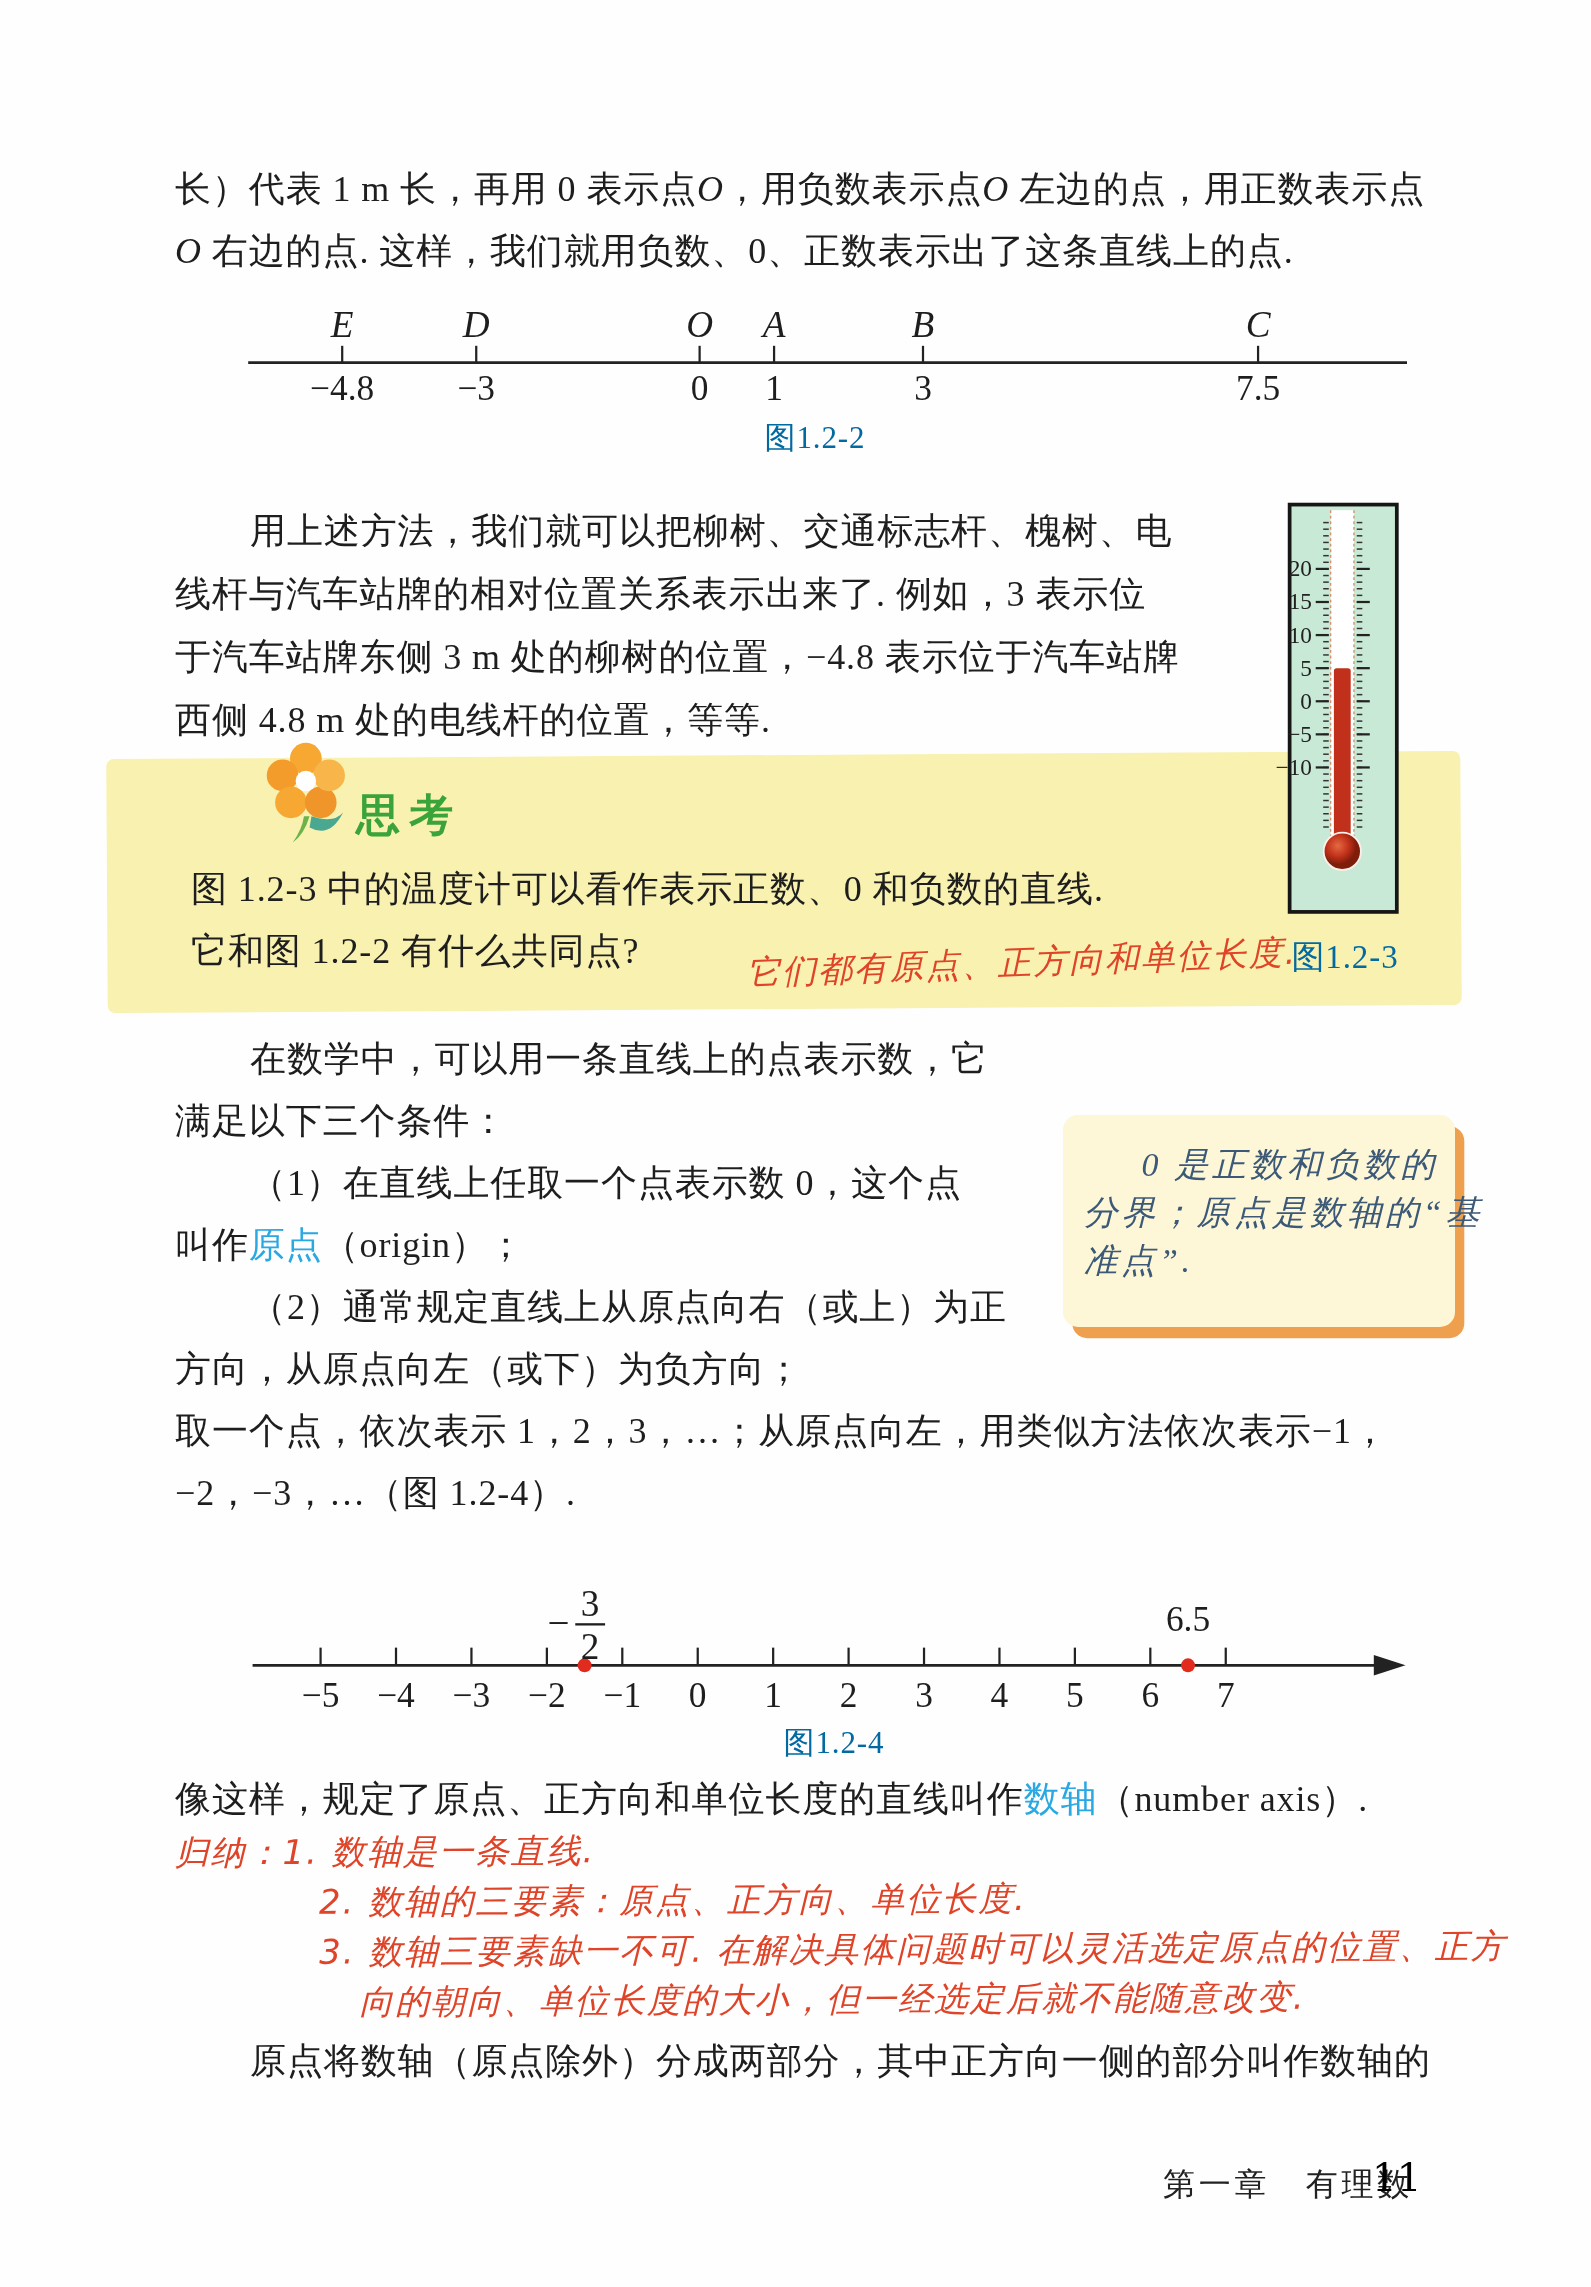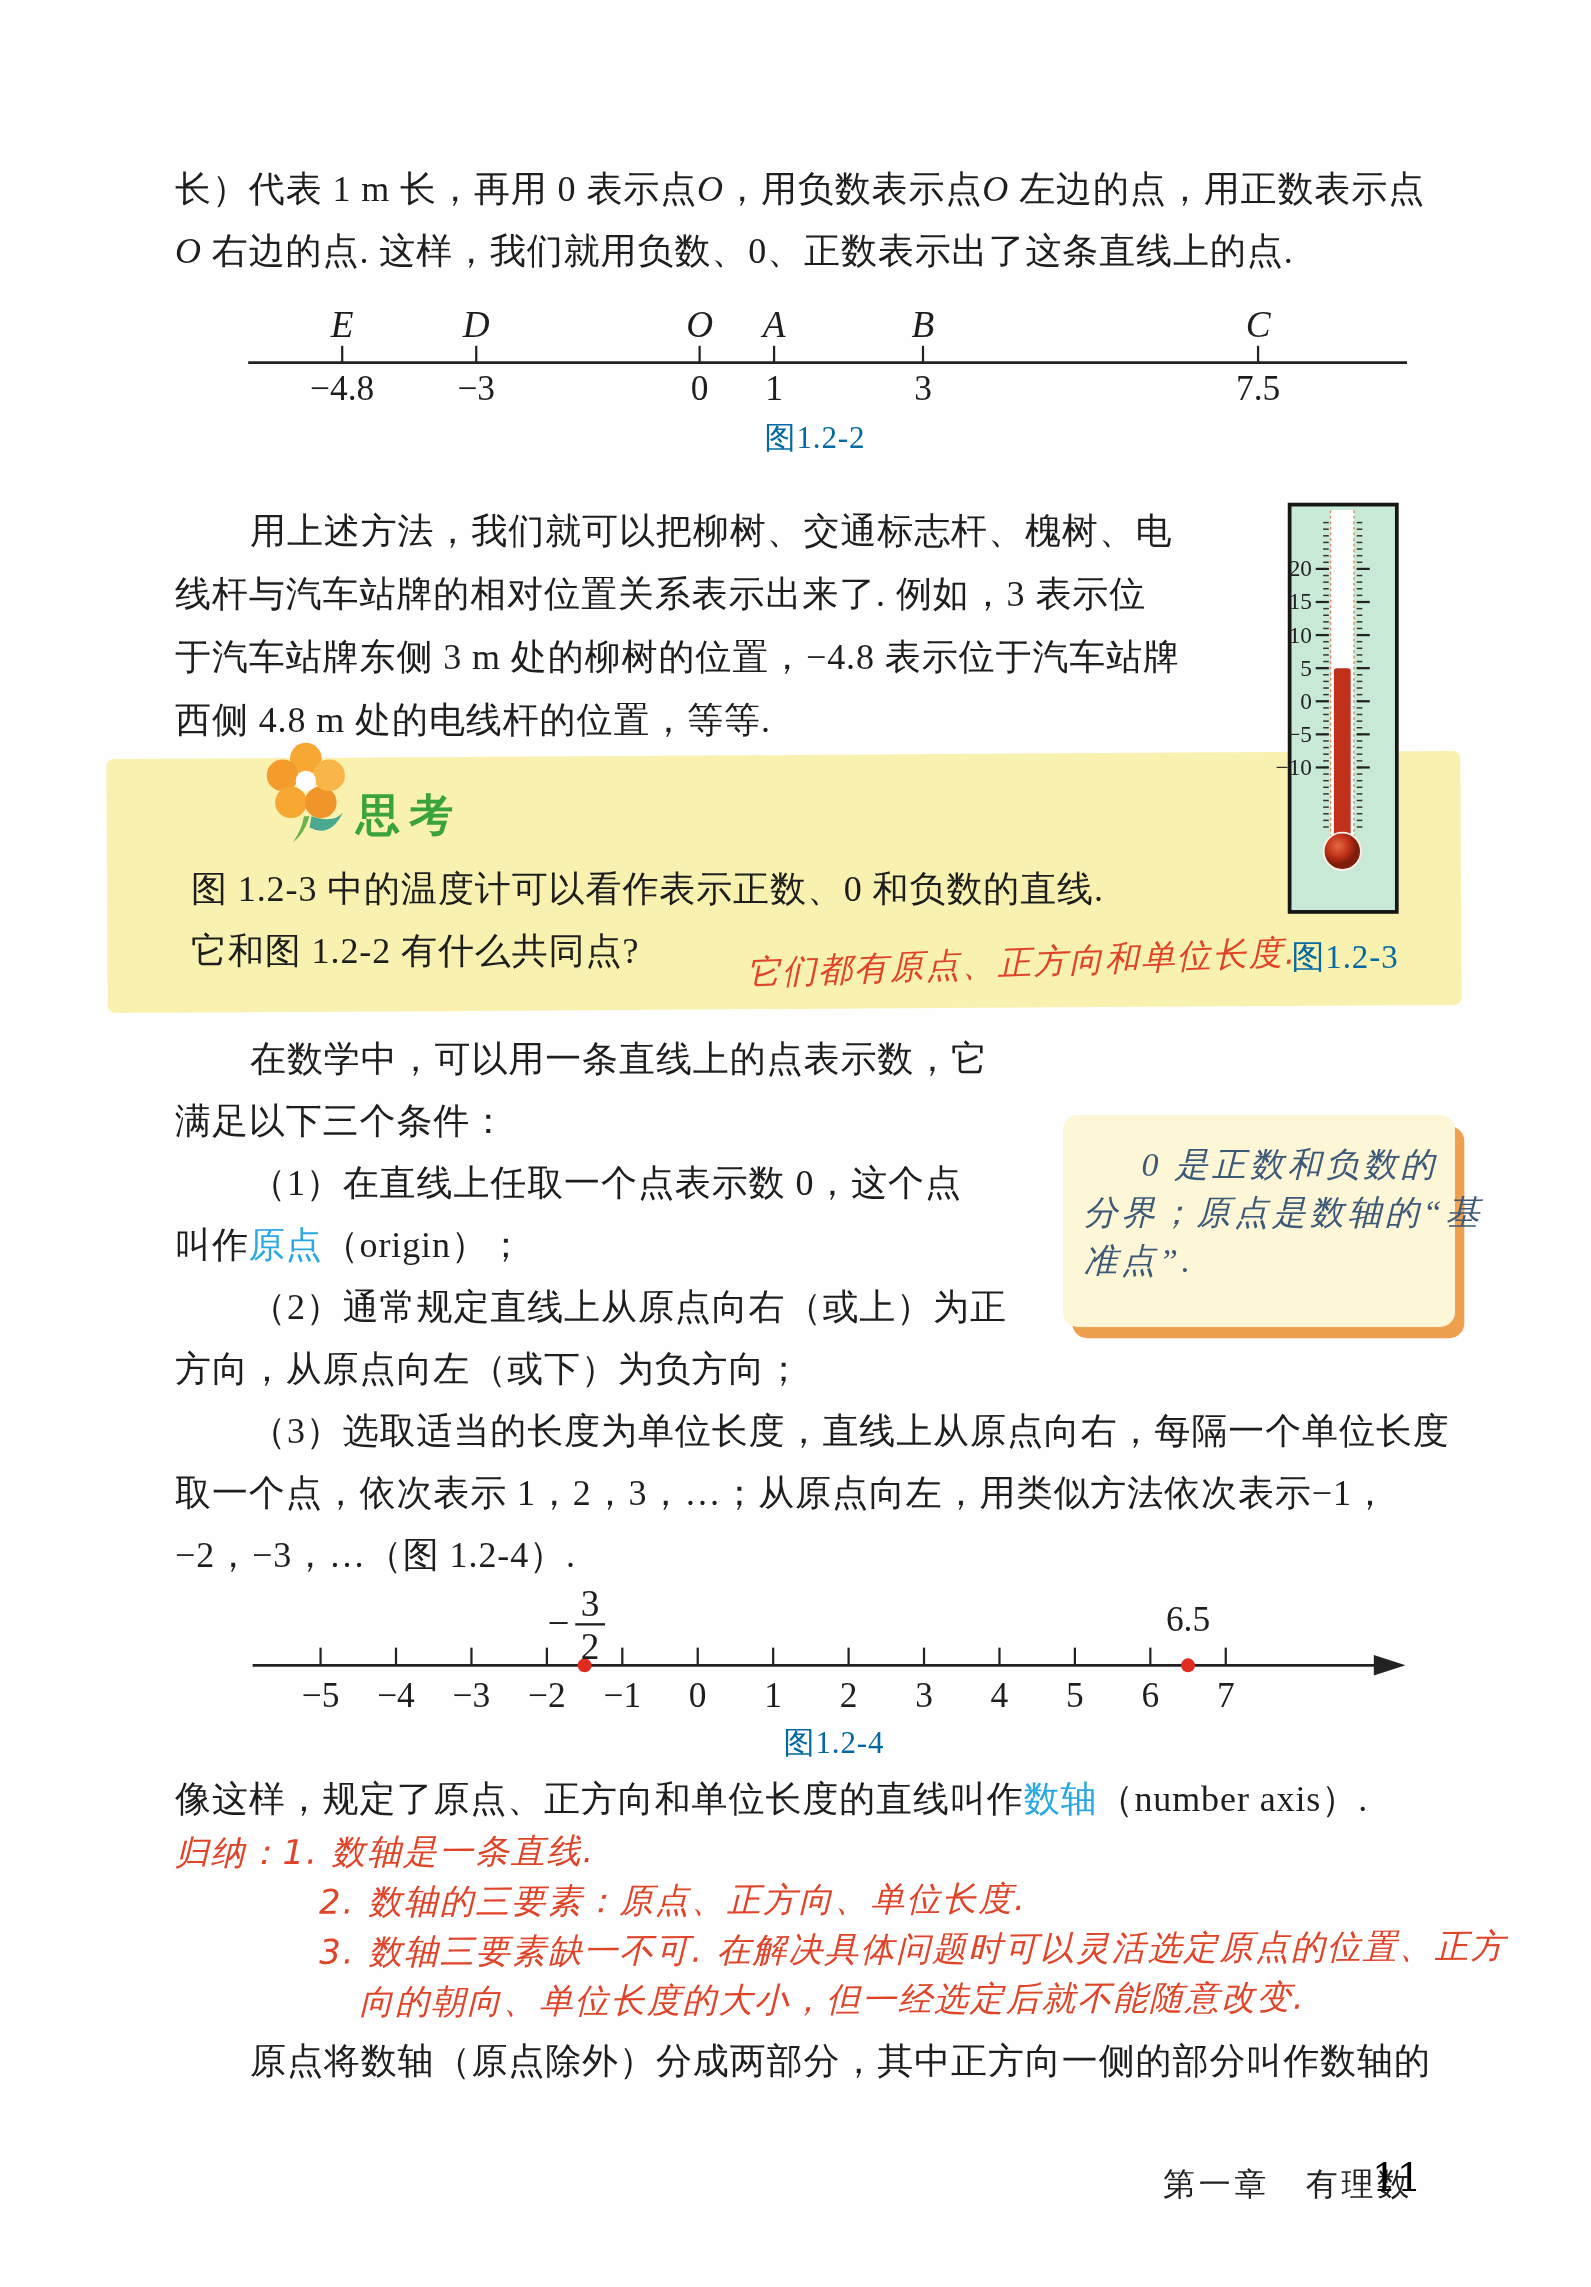--- a/index.html
+++ b/index.html
@@ -227,21 +227,20 @@
     </svg>
   <div class="caption" style="left:1266px;top:935px;width:158px;font-size:33px;">图1.2-3</div>
 
   <div class="para" style="top:1028px;">
       <div class="bline ind"><span>在数学中，可以用一条直线上的点表示数，它</span></div>
       <div class="bline"><span>满足以下三个条件：</span></div>
       <div class="bline ind"><span>（1）在直线上任取一个点表示数 0，这个点</span></div>
       <div class="bline"><span>叫作</span><span class="seg-b">原点</span><span>（origin）；</span></div>
       <div class="bline ind"><span>（2）通常规定直线上从原点向右（或上）为正</span></div>
       <div class="bline"><span>方向，从原点向左（或下）为负方向；</span></div>
-      <div class="bline ind"><span>（3）选取适当的长度为单位长度，直线上从原点向右，每隔一个单位长度</span></div>
       <div class="bline"><span>取一个点，依次表示 1，2，3，…；从原点向左，用类似方法依次表示−1，</span></div>
       <div class="bline"><span>−2，−3，…（图 1.2-4）.</span></div>
     </div>
 
   <div class="note-box">
     <div class="note-line first">0 是正数和负数的</div>
     <div class="note-line">分界；原点是数轴的“基</div>
     <div class="note-line">准点”.</div>
   </div>
 

